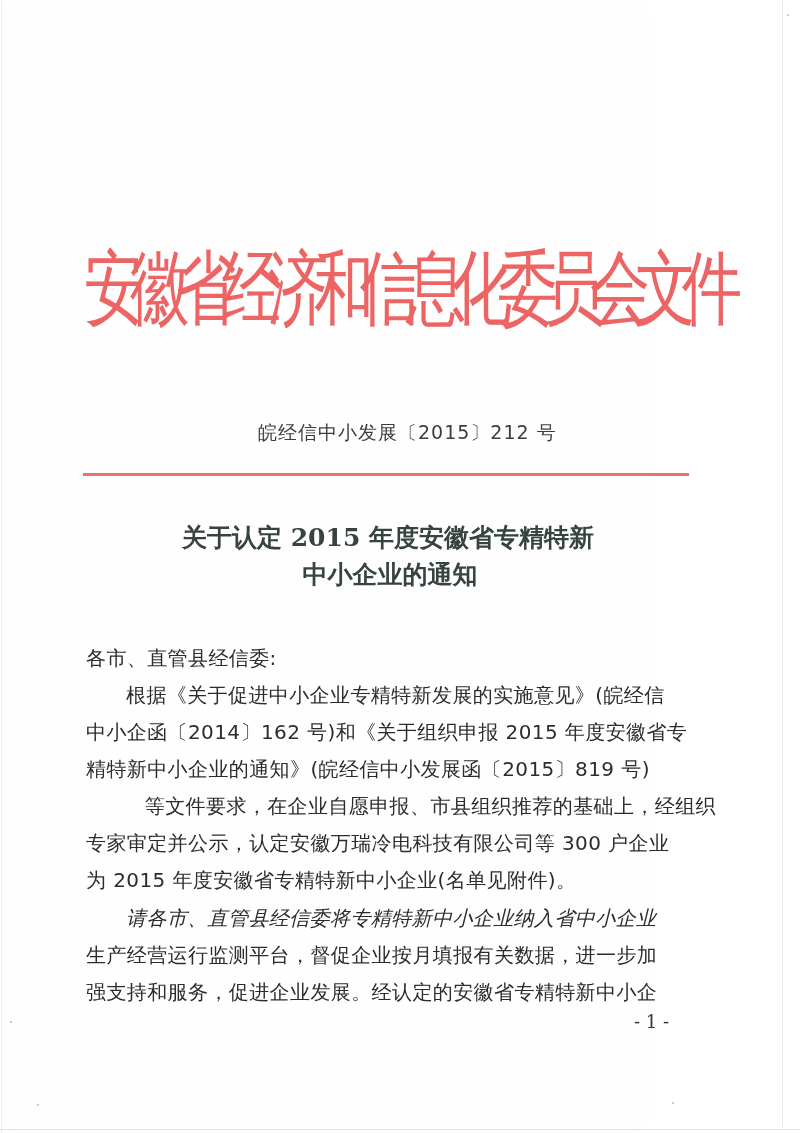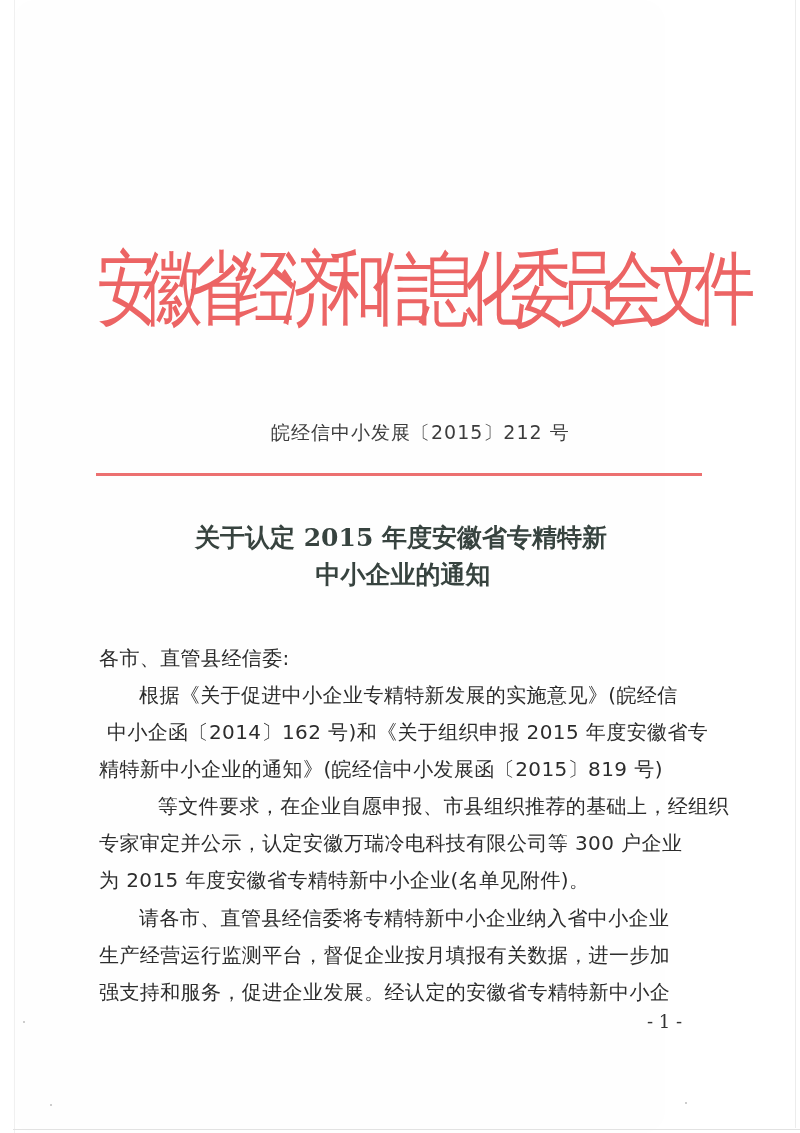--- a/index.html
+++ b/index.html
@@ -9,21 +9,21 @@
     }
     body {
       width: 800px;
       height: 1133px;
       position: relative;
       overflow: hidden;
       font-family: "DejaVu Serif", "Liberation Serif", serif;
     }
     .page {
       position: absolute;
-      left: 13px; top: 0;
+      left: 0; top: 0;
       width: 652px;
       height: 1133px;
       background: #fefefe;
       border-radius: 22px;
     }
     .scan-edge-right {
       position: absolute;
       top: 0;
       left: 782px;
       width: 1px;
@@ -135,26 +135,26 @@
   <div class="doc-number">皖经信中小发展〔2015〕212 号</div>
 
   <div class="red-rule"></div>
 
   <div class="notice-title line1">关于认定 2015 年度安徽省专精特新</div>
   <div class="notice-title line2">中小企业的通知</div>
 
   <div class="body-line indent" style="top:682px;">根据《关于促进中小企业专精特新发展的实施意见》(皖经信</div>
 
   <div class="body-line" style="top:645px;">各市、直管县经信委:</div>
-  <div class="body-line" style="top:719px;margin-left:8px;">中小企函〔2014〕162 号)和《关于组织申报 2015 年度安徽省专</div>
+  <div class="body-line" style="top:719px;">中小企函〔2014〕162 号)和《关于组织申报 2015 年度安徽省专</div>
   <div class="body-line" style="top:756px;">精特新中小企业的通知》(皖经信中小发展函〔2015〕819 号)</div>
   <div class="body-line" style="top:793px;text-align:right;">等文件要求，在企业自愿申报、市县组织推荐的基础上，经组织</div>
   <div class="body-line" style="top:830px;">专家审定并公示，认定安徽万瑞冷电科技有限公司等 300 户企业</div>
   <div class="body-line" style="top:867px;">为 2015 年度安徽省专精特新中小企业(名单见附件)。</div>
-  <div class="body-line indent" style="top:905px;">请各市、直管县经信委将专精特新中小企业纳入省中小企业</div>
+  <div class="body-line indent" style="top:905px;font-style:italic;">请各市、直管县经信委将专精特新中小企业纳入省中小企业</div>
   <div class="body-line" style="top:942px;">生产经营运行监测平台，督促企业按月填报有关数据，进一步加</div>
   <div class="body-line" style="top:979px;">强支持和服务，促进企业发展。经认定的安徽省专精特新中小企</div>
 
   <div class="page-number">- 1 -</div>
 
   <div class="speck" style="left:10px; top:1021px;"></div>
   <div class="speck" style="left:37px; top:1104px;"></div>
   <div class="speck" style="left:672px; top:1102px;"></div>
   <div class="speck" style="left:787px; top:14px;"></div>
 </div>

